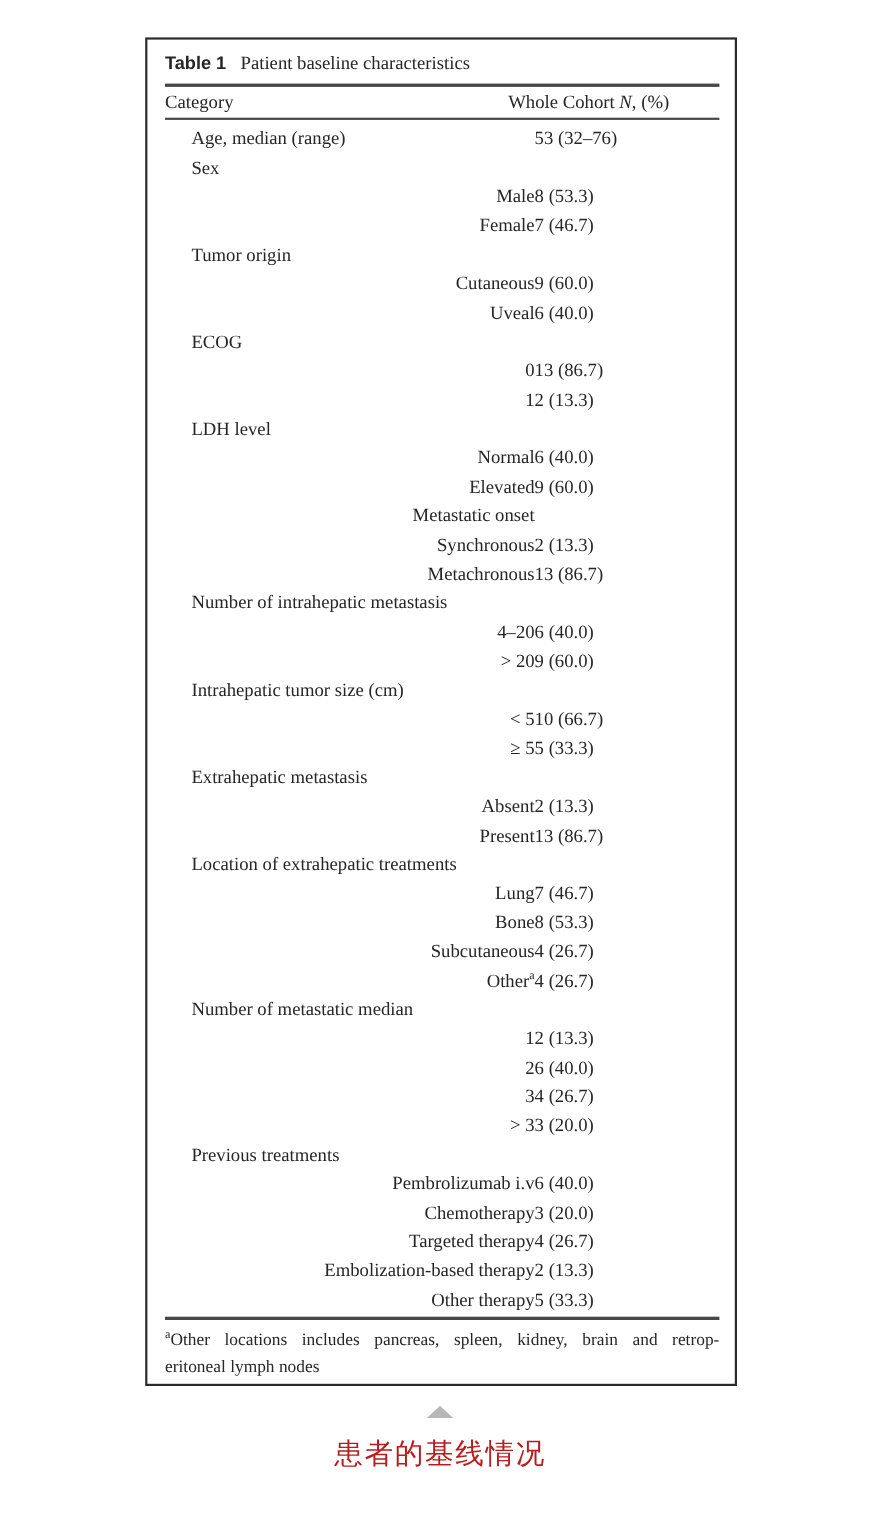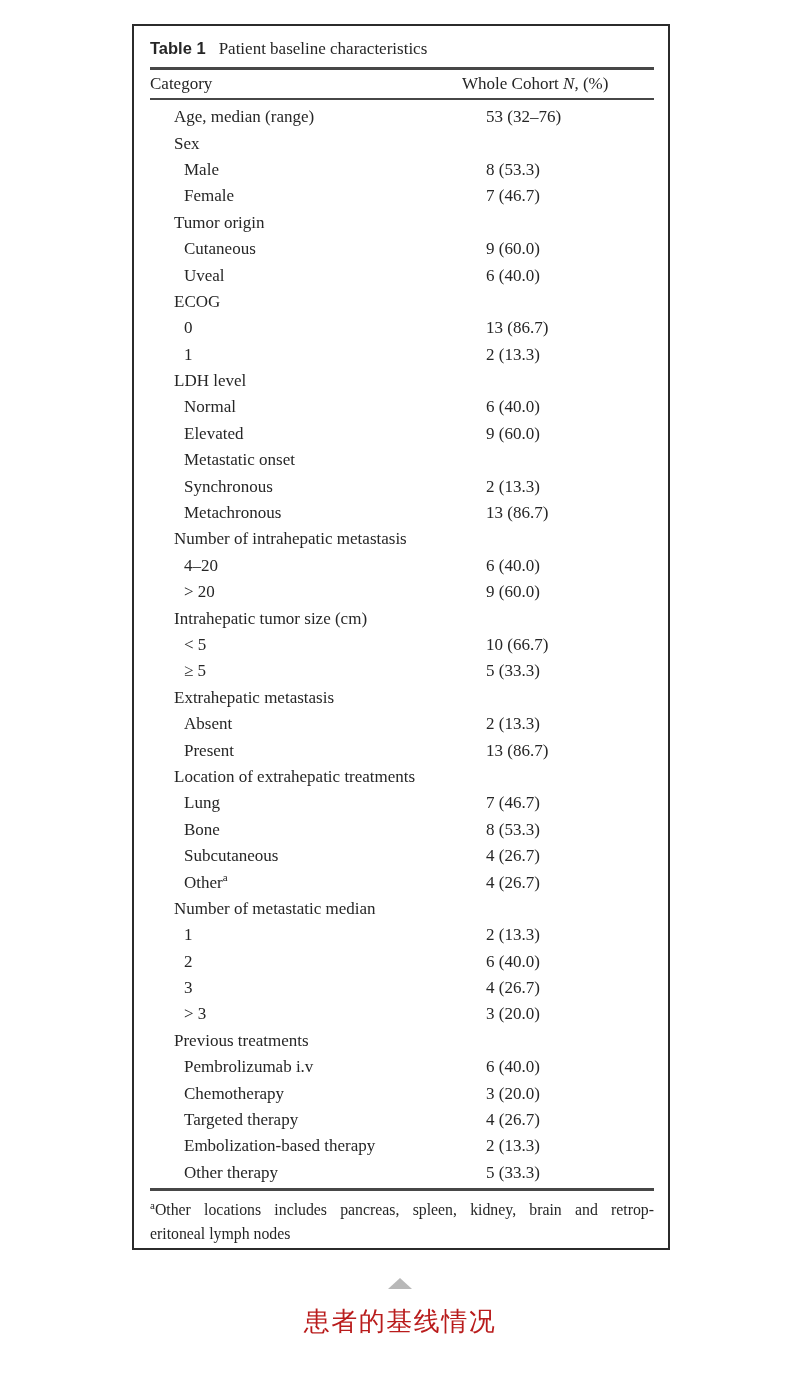--- a/index.html
+++ b/index.html
@@ -5,21 +5,21 @@
   html,body{margin:0;padding:0;}
   body{
     width:800px;height:1375px;
     background:#ffffff;
     font-family:"Liberation Serif",serif;
     color:#262626;
     position:relative;
     overflow:hidden;
   }
   .table-card{
-    position:absolute;left:132px;top:24px;
+    position:absolute;left:132px;top:34px;
     width:538px;height:1226px;
     box-sizing:border-box;
     border:2px solid #2b2b2b;
     background:#ffffff;
     padding:0 14px 0 16px;
   }
   .table-heading{
     padding-top:11px;
     line-height:22px;
     font-size:17px;
@@ -38,21 +38,21 @@
     height:28px;font-size:17px;
   }
   .hdr-cat{width:312px;}
   .hdr-val i{font-style:italic;}
   .rows{padding-top:4px;margin-left:24px;}
   .row{
     display:flex;align-items:center;
     height:26.4px;font-size:17px;
   }
   .cell-label{width:312px;box-sizing:border-box;white-space:nowrap;}
-  .cell-label.indent{padding-left:10px;}
+  .cell-label.indent{padding-left:10px;text-align:right;}
   .cell-value{flex:1;white-space:nowrap;}
   sup{font-size:11px;line-height:0;vertical-align:super;}
   .rule-bot{margin-top:2px;}
   .footnote{
     margin-top:7px;
     font-size:15.8px;
     line-height:24.5px;
   }
   .fn-line1{display:block;text-align:justify;text-align-last:justify;}
   .fn-line2{display:block;}

